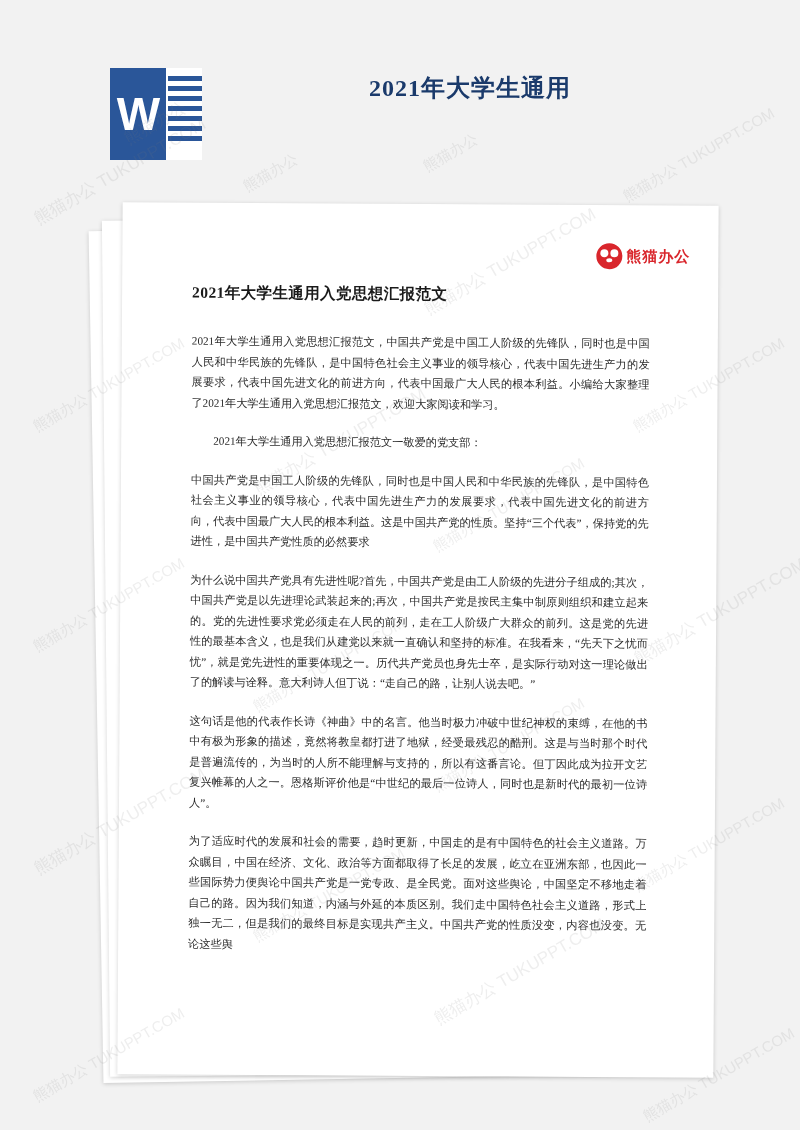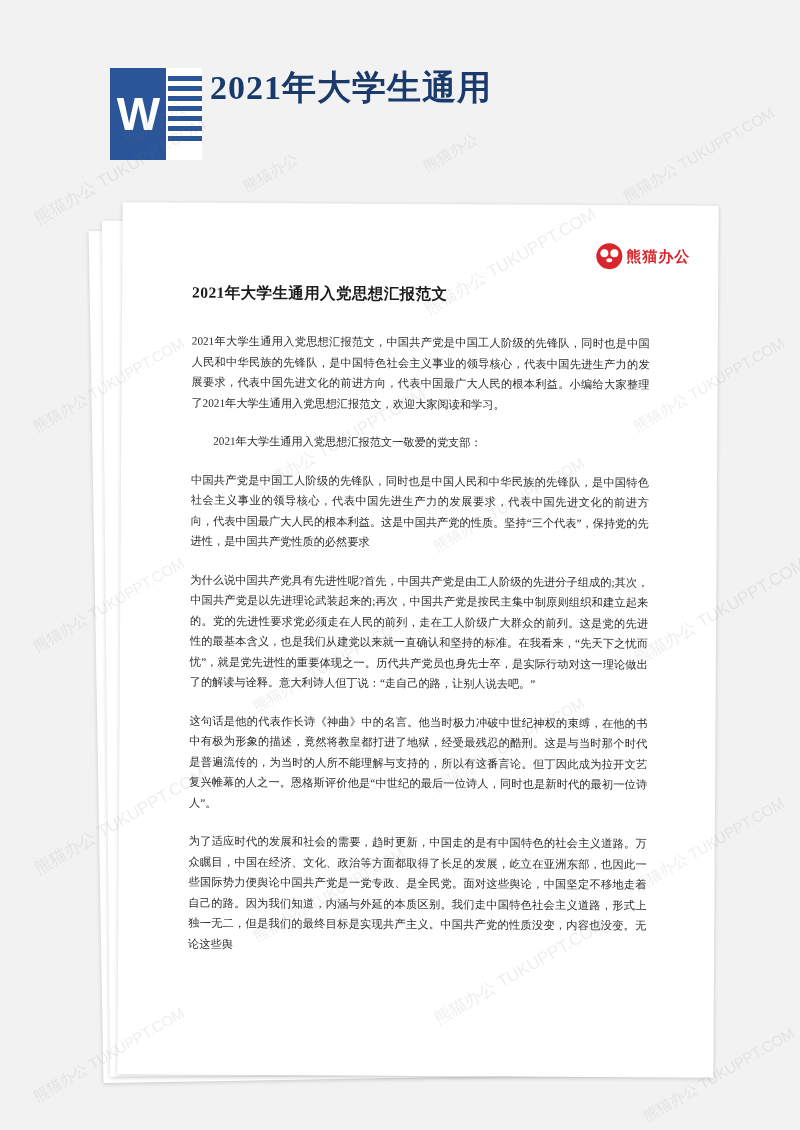--- a/index.html
+++ b/index.html
@@ -70,22 +70,23 @@
     height: 5px;
     background: #2a5699;
     margin-bottom: 5px;
     width: 34px;
   }
   .header-title {
     position: absolute;
     left: 210px;
     top: 8px;
     width: 520px;
+    text-align: center;
     color: #1a3a6b;
-    font-size: 34px;
+    font-size: 24px;
     line-height: 48px;
     font-weight: bold;
     font-family: "Liberation Serif", serif;
     letter-spacing: 1px;
   }
   .header-title span { display: block; }
 
   
   .stack {
     position: absolute;

